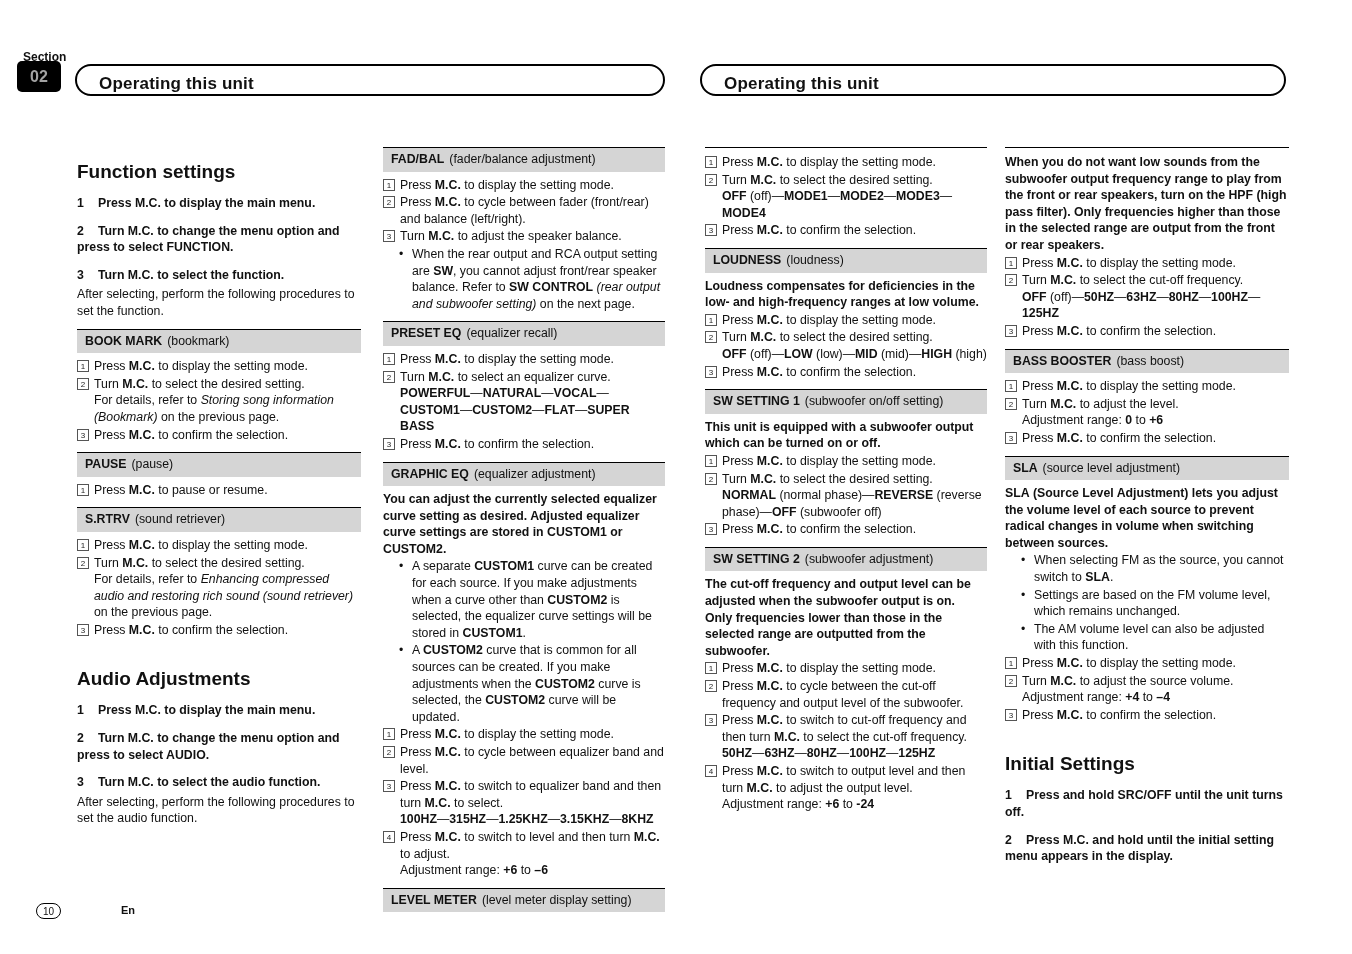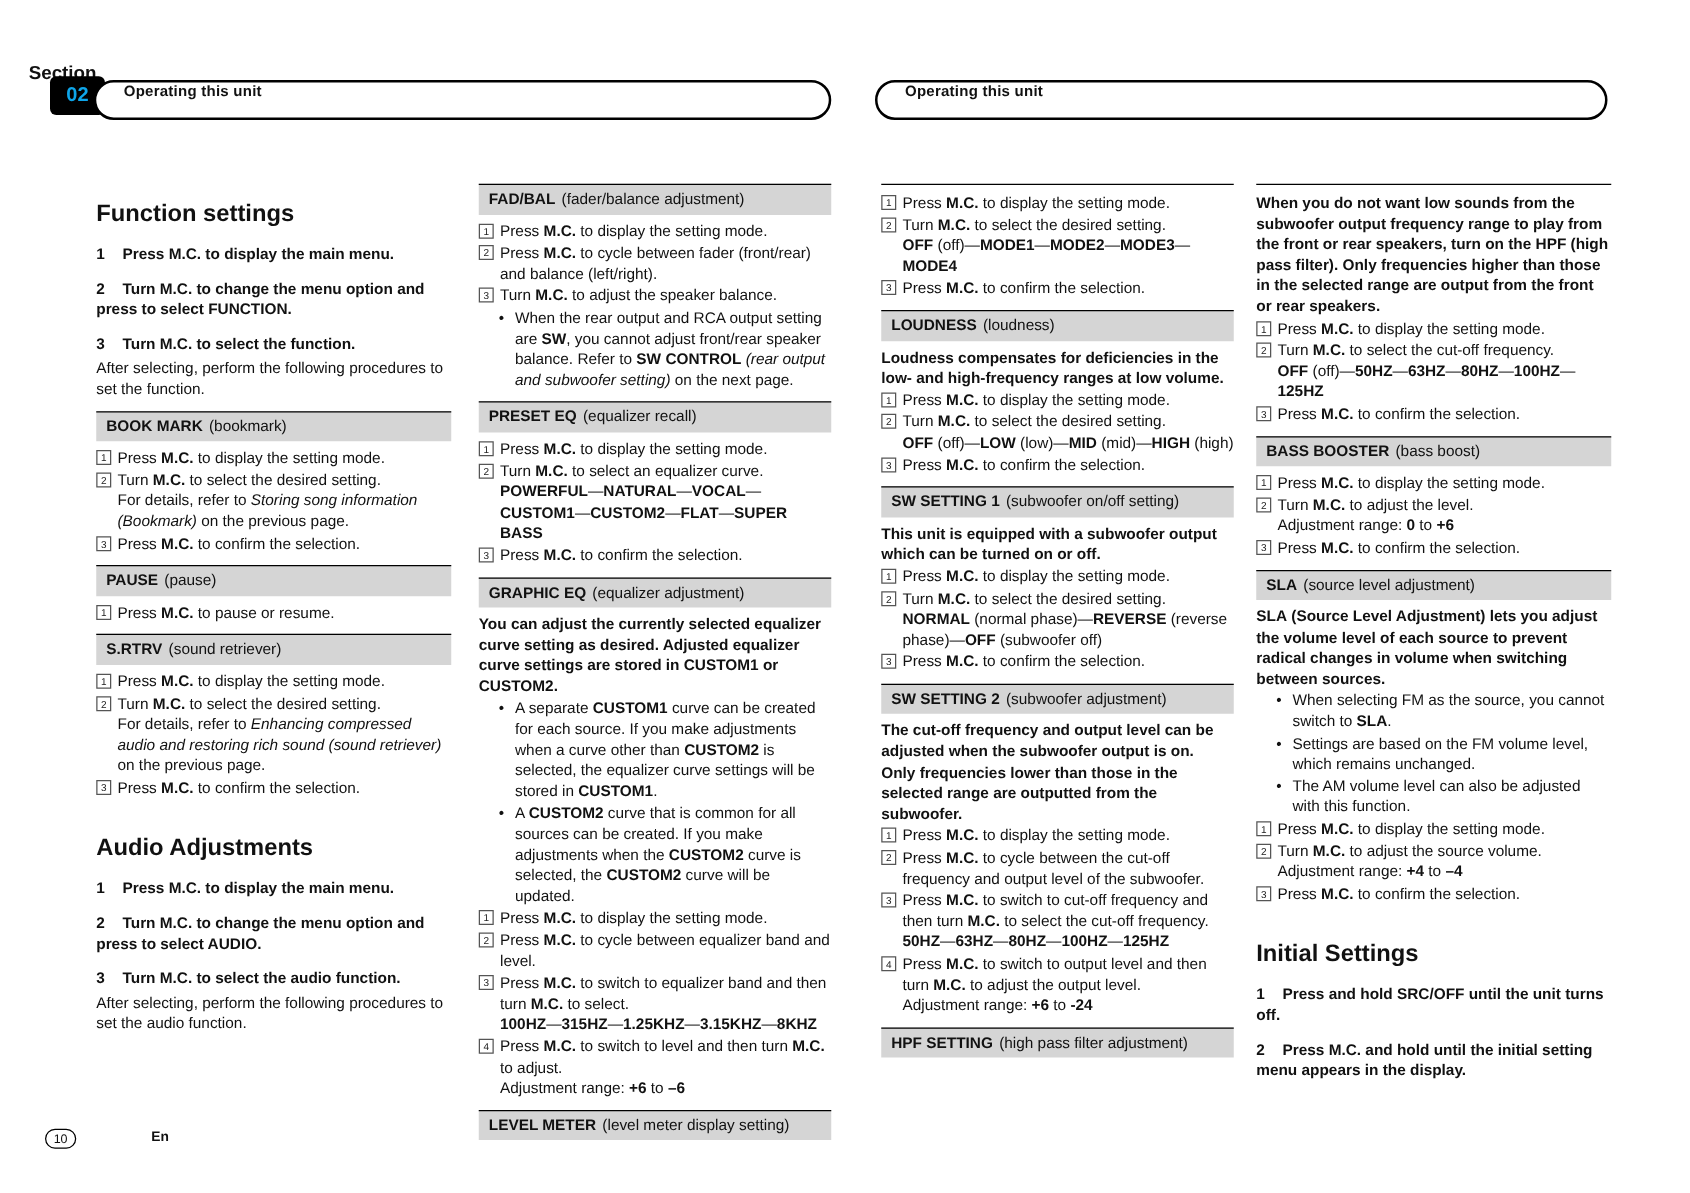--- a/index.html
+++ b/index.html
@@ -2,32 +2,32 @@
 <html><head>
 <meta charset="utf-8">
 <style>
   * { margin:0; padding:0; box-sizing:border-box; }
   html,body { background:#fff; }
   .page {
     position:relative; width:1352px; height:954px; background:#ffffff;
     font-family:"Liberation Sans", sans-serif; color:#111; overflow:hidden;
   }
   
-  .section-label { position:absolute; left:23px; top:50px; font-size:15px; font-weight:bold; }
+  .section-label { position:absolute; left:23px; top:50px; font-size:12px; font-weight:bold; }
   .section-badge {
     position:absolute; left:17px; top:61px; width:44px; height:31px;
-    background:#000; color:#0ea5e9; border-radius:5px;
+    background:#000; color:#a3a3a3; border-radius:5px;
     display:flex; align-items:center; justify-content:center;
-    font-size:16px; font-weight:bold;margin-left:23px;
+    font-size:16px; font-weight:bold;
   }
   
   .hdr {
     position:absolute; top:64px; height:32px; border:2px solid #000; border-radius:16px;
-    background:#fff; display:flex; align-items:flex-start; padding-left:22px;
-    font-size:12px; font-weight:bold; letter-spacing:.2px;
+    background:#fff; display:flex; align-items:flex-end; padding-left:22px;
+    font-size:17px; font-weight:bold; letter-spacing:.2px;
   }
   .hdr-left { left:75px; width:590px; }
   .hdr-right { left:700px; width:586px; }
   
   .col { position:absolute; top:145px; font-size:12.3px; line-height:16.6px; }
   .col1 { left:77px;  width:284px; }
   .col2 { left:383px; width:282px; }
   .col3 { left:705px; width:282px; }
   .col4 { left:1005px; width:284px; }
   
@@ -254,23 +254,20 @@
         </div>
         <div class="bstep">
           <span class="bnum">3</span>
           <div class="btext">Press <b>M.C.</b> to switch to cut-off frequency and then turn <b>M.C.</b> to select the cut-off frequency.<br><b>50HZ</b>—<b>63HZ</b>—<b>80HZ</b>—<b>100HZ</b>—<b>125HZ</b></div>
         </div>
         <div class="bstep">
           <span class="bnum">4</span>
           <div class="btext">Press <b>M.C.</b> to switch to output level and then turn <b>M.C.</b> to adjust the output level.<br>Adjustment range: <b>+6</b> to <b>-24</b></div>
         </div>
       </div>
-      <div class="tbl">
-        <div class="tbar"><span class="tname">HPF SETTING</span><span class="tdesc">(high pass filter adjustment)</span></div>
-      </div>
     </div>
     <div class="col col4">
       <div class="tbl">
         <div class="trule"></div>
         <div class="tpara">When you do not want low sounds from the subwoofer output frequency range to play from the front or rear speakers, turn on the HPF (high pass filter). Only frequencies higher than those in the selected range are output from the front or rear speakers.</div>
         <div class="bstep">
           <span class="bnum">1</span>
           <div class="btext">Press <b>M.C.</b> to display the setting mode.</div>
         </div>
         <div class="bstep">

